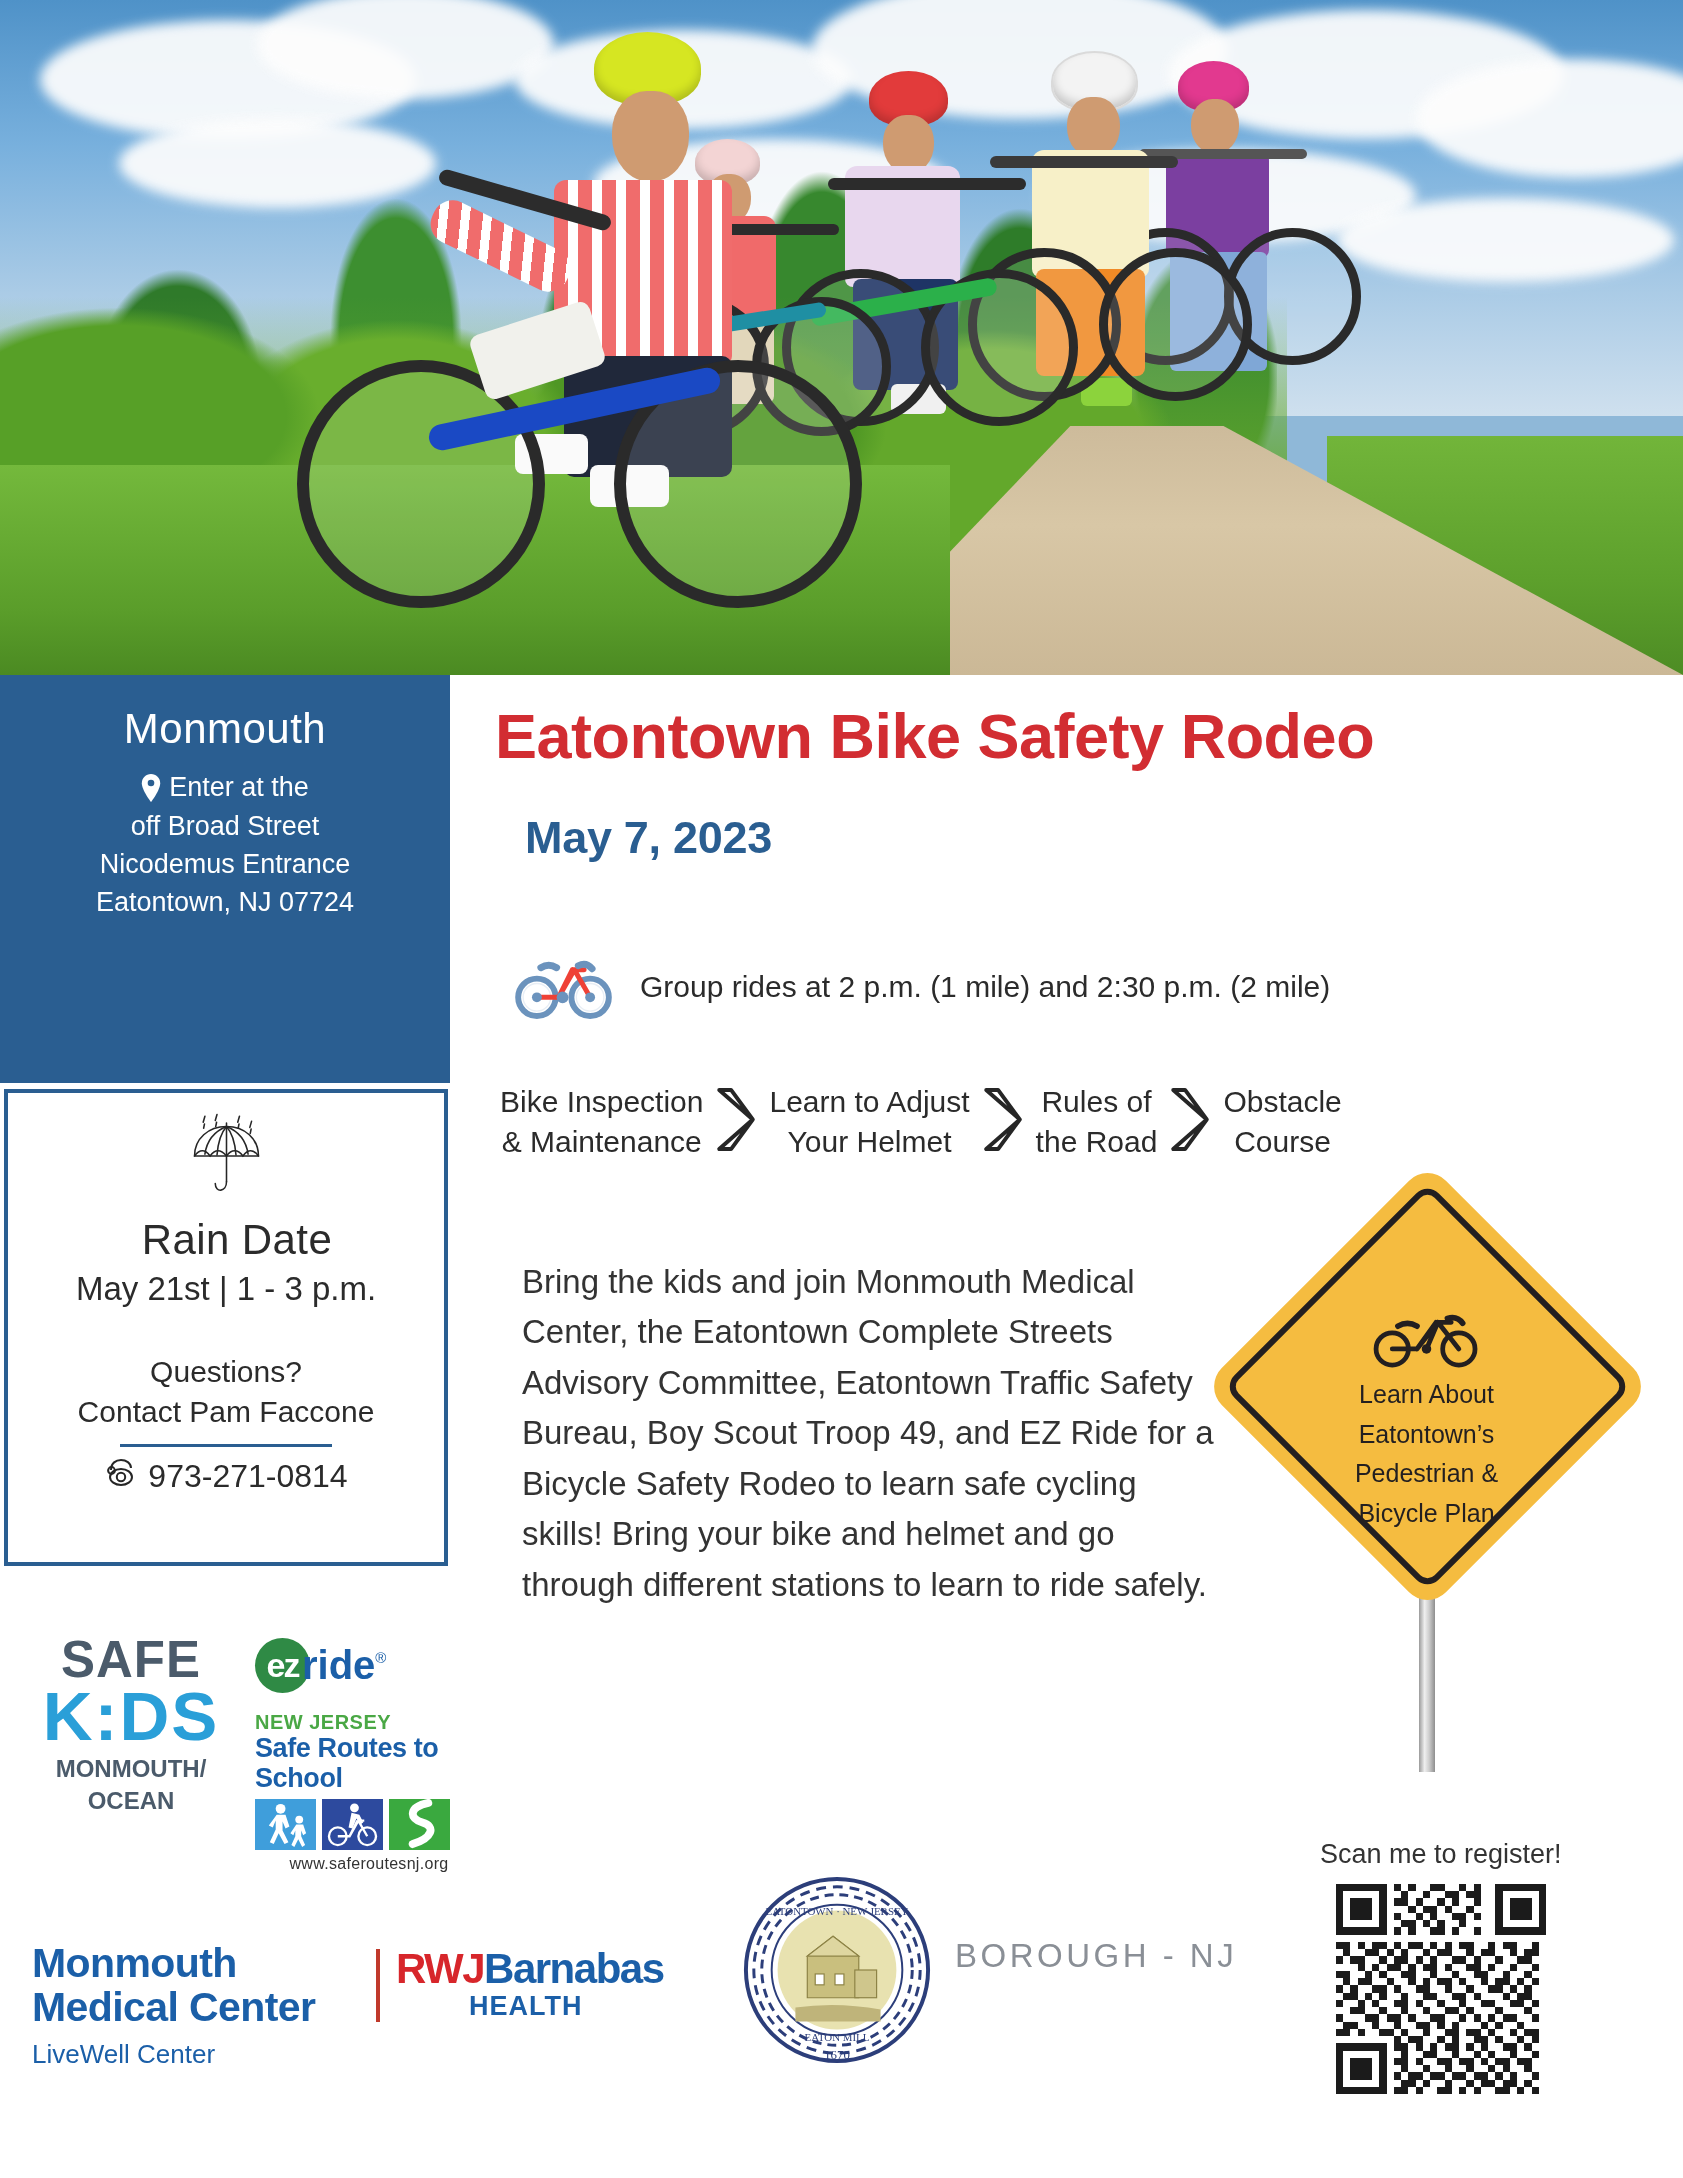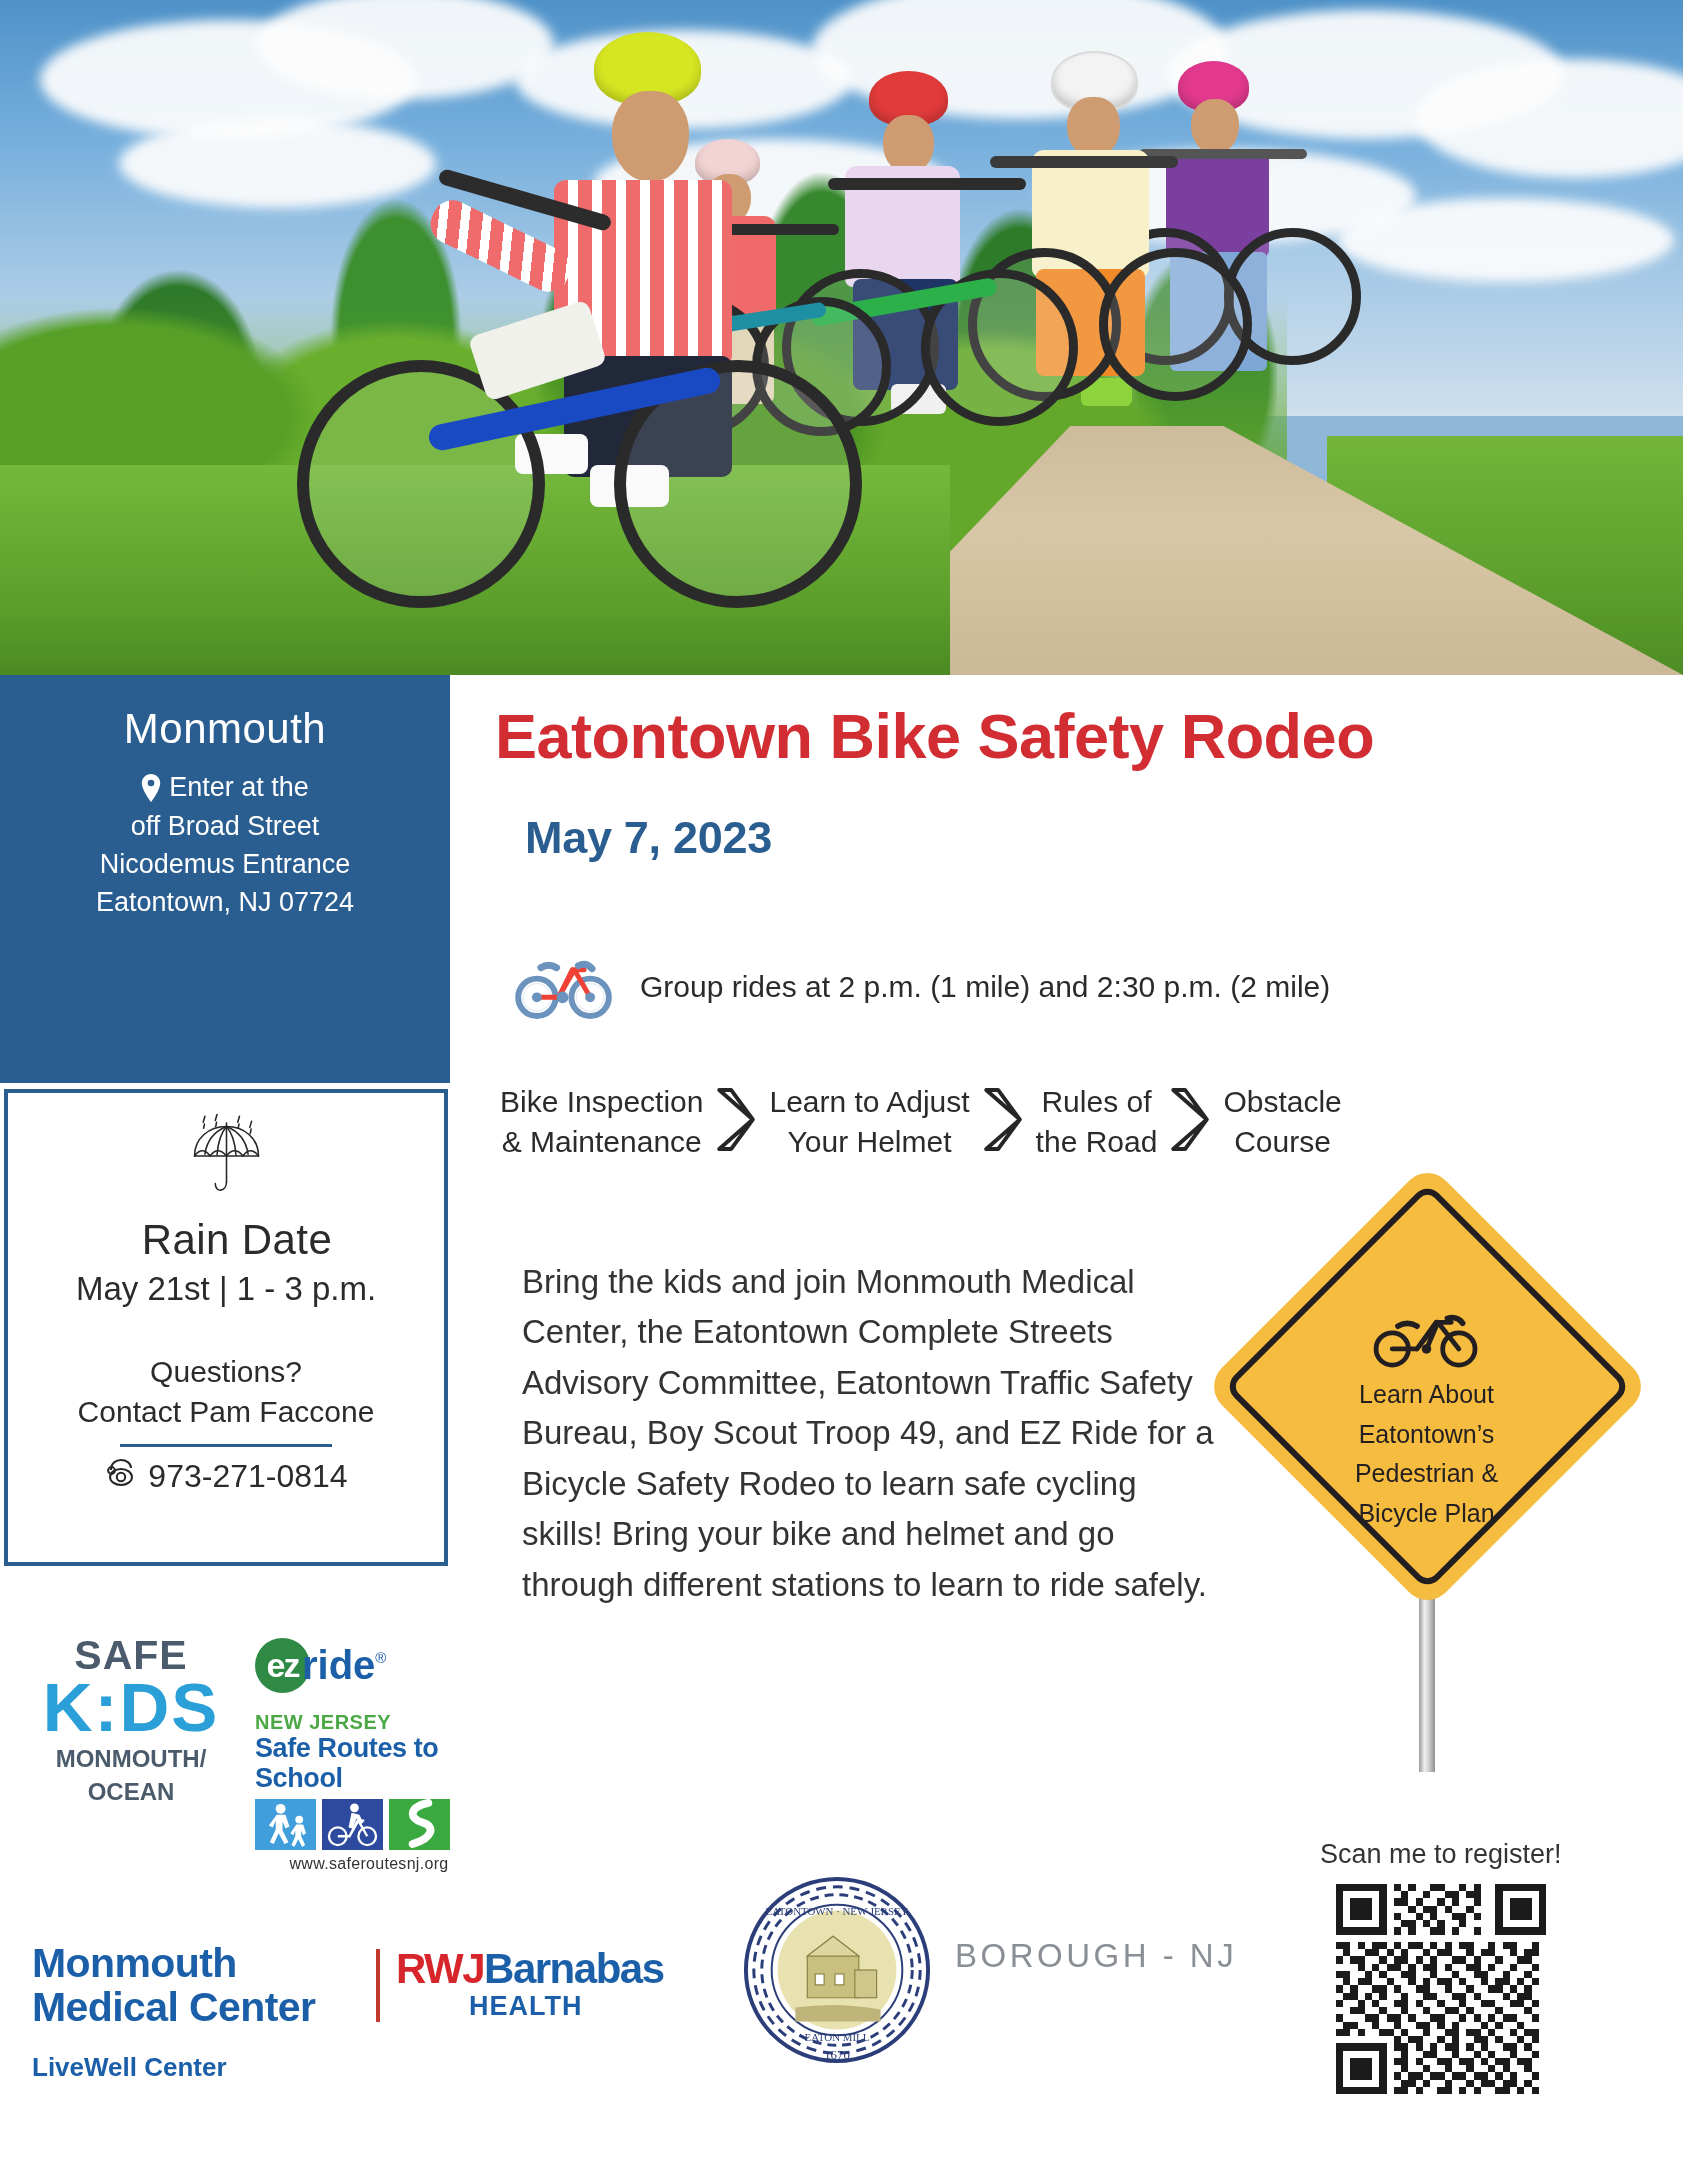--- a/index.html
+++ b/index.html
@@ -223,21 +223,21 @@
     border: 6px solid #231f20; border-radius: 16px;
   }
   .sign-content {
     position: absolute; left: 59px; top: 81px; width: 269px;
     text-align: center; color: #231f20;
   }
   .sign-text { font-size: 25px; line-height: 1.34; margin-top: 6px; }
 
   
   .safekids { position: absolute; left: 32px; top: 1636px; width: 198px; text-align:center; }
-  .sk-safe { font-size: 41px; font-weight: bold; color: #4b5b6b; letter-spacing: 1px; line-height: .95; }
+  .sk-safe { font-size: 51px; font-weight: bold; color: #4b5b6b; letter-spacing: 1px; line-height: .95; }
   .sk-kids { font-size: 69px; font-weight: bold; color: #2a9fd8; letter-spacing: 2px; line-height: .95; }
   .sk-sub { font-size: 24px; font-weight: bold; color: #4b5b6b; line-height: 1.1; margin-top: 6px; }
 
   
   .ezride { position: absolute; left: 255px; top: 1638px; width: 198px; }
   .ez-circle {
     display:inline-block; width: 55px; height: 55px; border-radius: 50%;
     background: #2f8a45; color:#fff; font-weight:bold; font-size: 34px;
     text-align:center; line-height: 55px; letter-spacing: -2px;
     vertical-align: middle;
@@ -249,21 +249,21 @@
   .saferoutes { position: absolute; left: 255px; top: 1711px; width: 228px; }
   .sr-nj { font-size: 20px; font-weight: bold; color: #4aa845; letter-spacing: 0.5px; }
   .sr-main { font-size: 27px; font-weight: bold; color: #1b5fa8; letter-spacing: -0.4px; line-height: 1.1; }
   .sr-tiles { display: flex; gap: 6px; margin-top: 6px; }
   .sr-tile { width: 61px; height: 51px; position: relative; }
   .sr-url { font-size: 16px; color: #333; text-align: center; margin-top: 5px; letter-spacing: 0.3px;}
 
   
   .mmc { position: absolute; left: 32px; top: 1942px; }
   .mmc-line { font-size: 41px; font-weight: bold; color: #1b5fa8; line-height: 1.07; letter-spacing: -0.6px; }
-  .mmc-sub { font-size: 26px; font-weight: bold; color: #1b5fa8; margin-top: 22px; }
+  .mmc-sub { font-size: 26px; font-weight: normal; color: #1b5fa8; margin-top: 9px; }
   .rwj { position: absolute; left: 396px; top: 1945px; }
   .rwj-bar { position:absolute; left: -20px; top: 4px; width: 4px; height: 73px; background: #c0392b; }
   .rwj-top { font-size: 42px; font-weight: bold; letter-spacing: -1.5px; }
   .rwj-health { font-size: 27px; font-weight: bold; color: #1b5fa8; letter-spacing: 1px; margin-left: 73px; margin-top: -2px;}
 
   
   .seal-wrap { position: absolute; left: 738px; top: 1871px; }
   .eat-name { position: absolute; left: 955px; top: 1935px; }
   .eat-title { font-size: 46px; font-weight: bold; color: #2c3e5a; letter-spacing: 1.5px; }
   .eat-sub { font-size: 33px; color: #8a8f96; letter-spacing: 3.5px; margin-top: 2px; }

